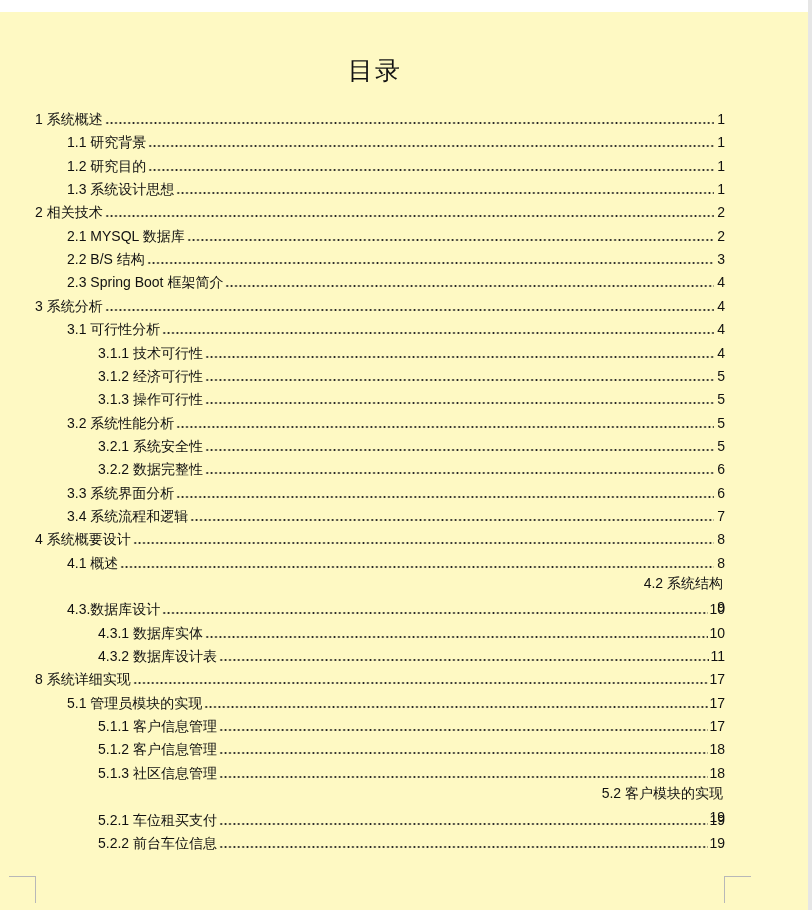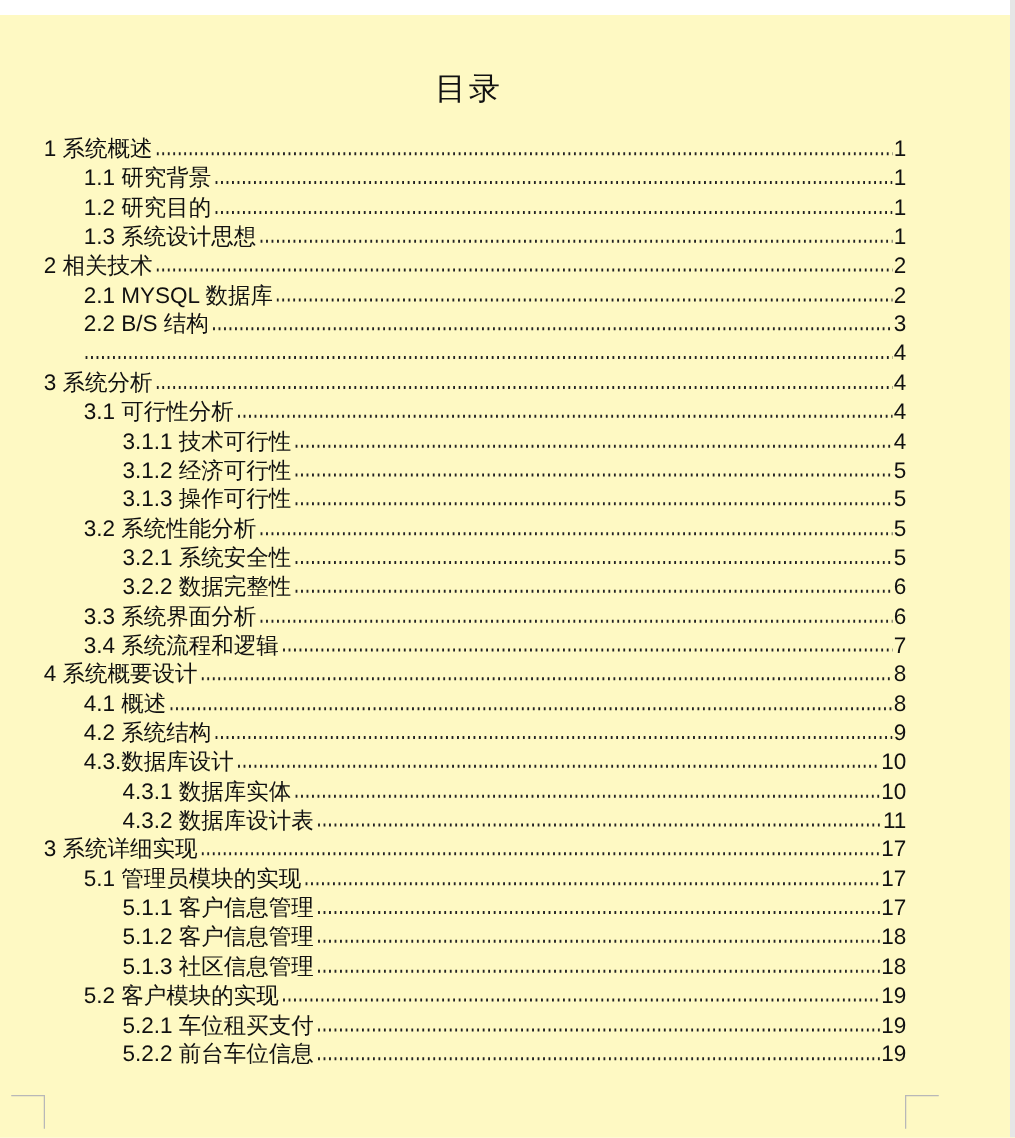--- a/index.html
+++ b/index.html
@@ -12,21 +12,21 @@
     .page { position: absolute; left: 0; top: 12px; width: 808px; height: 910px; background: #fef9c3; padding-left: 31px; }
     .right-strip { position: absolute; left: 808px; top: 0; width: 4px; height: 910px; background: #e6e6e6; }
     .title {
       position: absolute; left: 0; width: 750px; top: 42px; text-align: center;
       font-family: "DejaVu Serif", "Liberation Serif", serif;
       font-size: 25px; letter-spacing: 2px; color: #111;
     }
     .toc { position: absolute; left: 0; top: 94px; width: 808px; }
     .row {
       position: absolute; height: 23px; display: flex; align-items: flex-end;
-      font-size: 18px; line-height: 20px; white-space: nowrap;
+      font-size: 14px; line-height: 20px; white-space: nowrap;
     }
     .row .label { flex: 0 0 auto; padding-right: 2px; }
     .row.bold .label { font-weight: normal; }
     .row .leader {
       flex: 1 1 auto; height: 4px; margin-bottom: 4px;
       background-image: radial-gradient(circle, #222 0.9px, transparent 1.1px);
       background-size: 4.4px 4px; background-repeat: repeat-x; background-position: left center;
     }
     .row .page-num { flex: 0 0 auto; text-align: right; min-width: 10px; padding-left: 1px; }
     .corner { position: absolute; width: 26px; height: 26px; }
@@ -68,20 +68,21 @@
         <span class="label">2.1 MYSQL 数据库</span>
         <span class="leader"></span>
         <span class="page-num">2</span>
       </div>
       <div class="row bold" style="left: 67px; width: 658px; top: 140.1px;">
         <span class="label">2.2 B/S 结构</span>
         <span class="leader"></span>
         <span class="page-num">3</span>
       </div>
       <div class="row bold" style="left: 67px; width: 658px; top: 163.45px;">
+        <span class="label">2.3 Spring Boot 框架简介</span>
         <span class="leader"></span>
         <span class="page-num">4</span>
       </div>
       <div class="row" style="left: 35px; width: 690px; top: 186.8px;">
         <span class="label">3 系统分析</span>
         <span class="leader"></span>
         <span class="page-num">4</span>
       </div>
       <div class="row" style="left: 67px; width: 658px; top: 210.15px;">
         <span class="label">3.1 可行性分析</span>
@@ -131,42 +132,42 @@
       <div class="row" style="left: 35px; width: 690px; top: 420.3px; justify-content: flex-end;">
         <span class="label">4 系统概要设计</span>
         <span class="leader"></span>
         <span class="page-num">8</span>
       </div>
       <div class="row" style="left: 67px; width: 658px; top: 443.65px;">
         <span class="label">4.1 概述</span>
         <span class="leader"></span>
         <span class="page-num">8</span>
       </div>
-      <div class="row" style="left: 67px; width: 658px; top: 467px;">
+      <div class="row" style="left: 67px; width: 658px; top: 467px; flex-direction: column;">
         <span class="label">4.2 系统结构</span>
         <span class="leader"></span>
         <span class="page-num">9</span>
       </div>
       <div class="row" style="left: 67px; width: 658px; top: 490.35px;">
         <span class="label">4.3.数据库设计</span>
         <span class="leader"></span>
         <span class="page-num">10</span>
       </div>
       <div class="row" style="left: 98px; width: 627px; top: 513.7px;">
         <span class="label">4.3.1 数据库实体</span>
         <span class="leader"></span>
         <span class="page-num">10</span>
       </div>
       <div class="row" style="left: 98px; width: 627px; top: 537.05px;">
         <span class="label">4.3.2 数据库设计表</span>
         <span class="leader"></span>
         <span class="page-num">11</span>
       </div>
       <div class="row" style="left: 35px; width: 690px; top: 560.4px;">
-        <span class="label">3 系统详细实现</span>
+        <span class="label">8 系统详细实现</span>
         <span class="leader"></span>
         <span class="page-num">17</span>
       </div>
       <div class="row" style="left: 67px; width: 658px; top: 583.75px;">
         <span class="label">5.1  管理员模块的实现</span>
         <span class="leader"></span>
         <span class="page-num">17</span>
       </div>
       <div class="row" style="left: 98px; width: 627px; top: 607.1px;">
         <span class="label">5.1.1  客户信息管理</span>
@@ -176,21 +177,21 @@
       <div class="row" style="left: 98px; width: 627px; top: 630.45px;">
         <span class="label">5.1.2  客户信息管理</span>
         <span class="leader"></span>
         <span class="page-num">18</span>
       </div>
       <div class="row" style="left: 98px; width: 627px; top: 653.8px;">
         <span class="label">5.1.3  社区信息管理</span>
         <span class="leader"></span>
         <span class="page-num">18</span>
       </div>
-      <div class="row" style="left: 67px; width: 658px; top: 677.15px;">
+      <div class="row" style="left: 67px; width: 658px; top: 677.15px; flex-direction: column;">
         <span class="label">5.2  客户模块的实现</span>
         <span class="leader"></span>
         <span class="page-num">19</span>
       </div>
       <div class="row" style="left: 98px; width: 627px; top: 700.5px;">
         <span class="label">5.2.1  车位租买支付</span>
         <span class="leader"></span>
         <span class="page-num">19</span>
       </div>
       <div class="row" style="left: 98px; width: 627px; top: 723.85px;">

